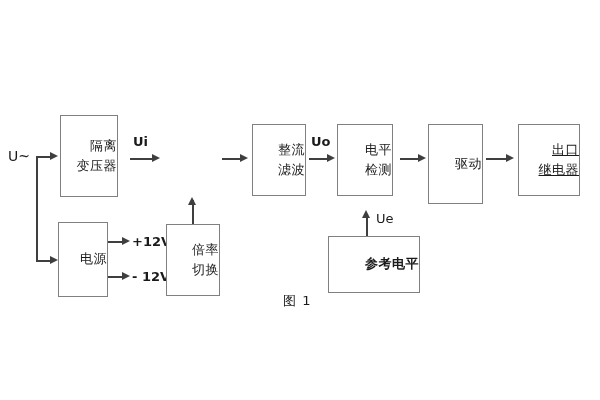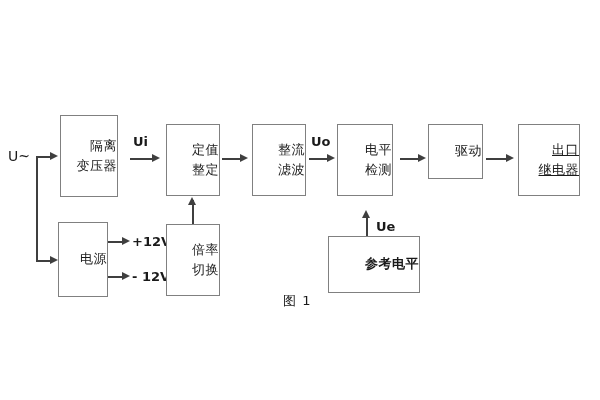--- a/index.html
+++ b/index.html
@@ -97,24 +97,20 @@
   <div class="lbl" style="left:132px; top:234px; font-weight:600;">+12V</div>
 
   <div class="wire wire-h" style="left:108px; top:276px; width:18px;"></div>
   <div class="arrowhead arrow-right" style="left:122px; top:272px;"></div>
   <div class="lbl" style="left:132px; top:269px; font-weight:600;">- 12V</div>
 
   <div class="lbl" style="left:133px; top:134px; font-weight:600;">Ui</div>
   <div class="wire wire-h" style="left:130px; top:158px; width:26px;"></div>
   <div class="arrowhead arrow-right" style="left:152px; top:154px;"></div>
 
-  <div class="box" style="left:166px; top:124px; width:54px; height:72px;">
-    <span class="ln">定值</span>
-    <span class="ln">整定</span>
-  </div>
 
   <div class="box" style="left:166px; top:224px; width:54px; height:72px;">
     <span class="ln">倍率</span>
     <span class="ln">切换</span>
   </div>
 
   <div class="wire wire-v" style="left:192px; top:200px; height:24px;"></div>
   <div class="arrowhead arrow-up" style="left:188px; top:197px;"></div>
 
   <div class="wire wire-h" style="left:222px; top:158px; width:22px;"></div>
@@ -129,30 +125,30 @@
   <div class="wire wire-h" style="left:309px; top:158px; width:22px;"></div>
   <div class="arrowhead arrow-right" style="left:327px; top:154px;"></div>
 
   <div class="box" style="left:337px; top:124px; width:56px; height:72px;">
     <span class="ln">电平</span>
     <span class="ln">检测</span>
   </div>
 
   <div class="wire wire-v" style="left:366px; top:214px; height:22px;"></div>
   <div class="arrowhead arrow-up" style="left:362px; top:210px;"></div>
-  <div class="lbl" style="left:376px; top:211px; font-weight:700;margin-top:8px;">Ue</div>
+  <div class="lbl" style="left:376px; top:211px; font-weight:400;">Ue</div>
 
   <div class="box" style="left:328px; top:236px; width:92px; height:57px;font-weight:bold;">
     <span class="ln">参考电平</span>
   </div>
 
   <div class="wire wire-h" style="left:400px; top:158px; width:22px;"></div>
   <div class="arrowhead arrow-right" style="left:418px; top:154px;"></div>
 
-  <div class="box" style="left:428px; top:124px; width:55px; height:55px;">
+  <div class="box" style="left:428px; top:124px; width:55px; height:80px;">
     <span class="ln">驱动</span>
   </div>
 
   <div class="wire wire-h" style="left:486px; top:158px; width:24px;"></div>
   <div class="arrowhead arrow-right" style="left:506px; top:154px;"></div>
 
   <div class="box" style="left:518px; top:124px; width:62px; height:72px;text-decoration:underline;">
     <span class="ln">出口</span>
     <span class="ln">继电器</span>
   </div>

